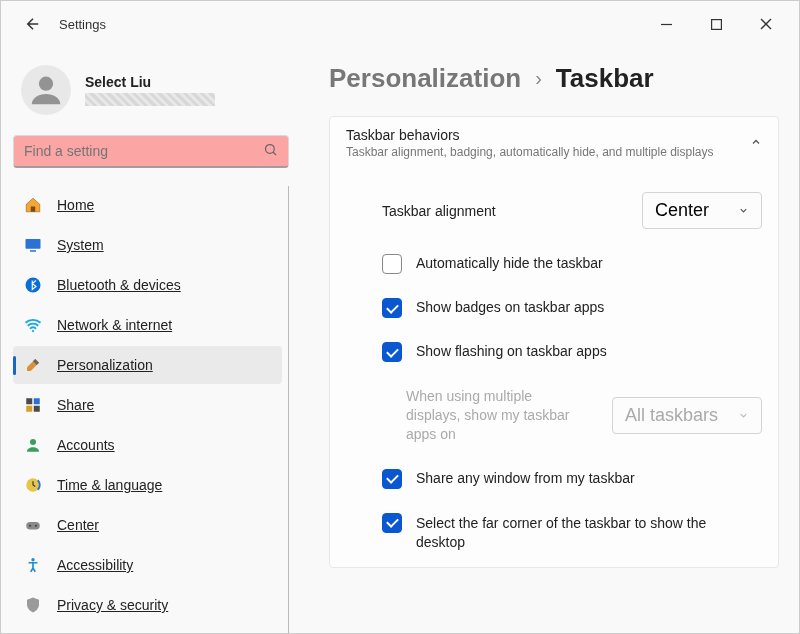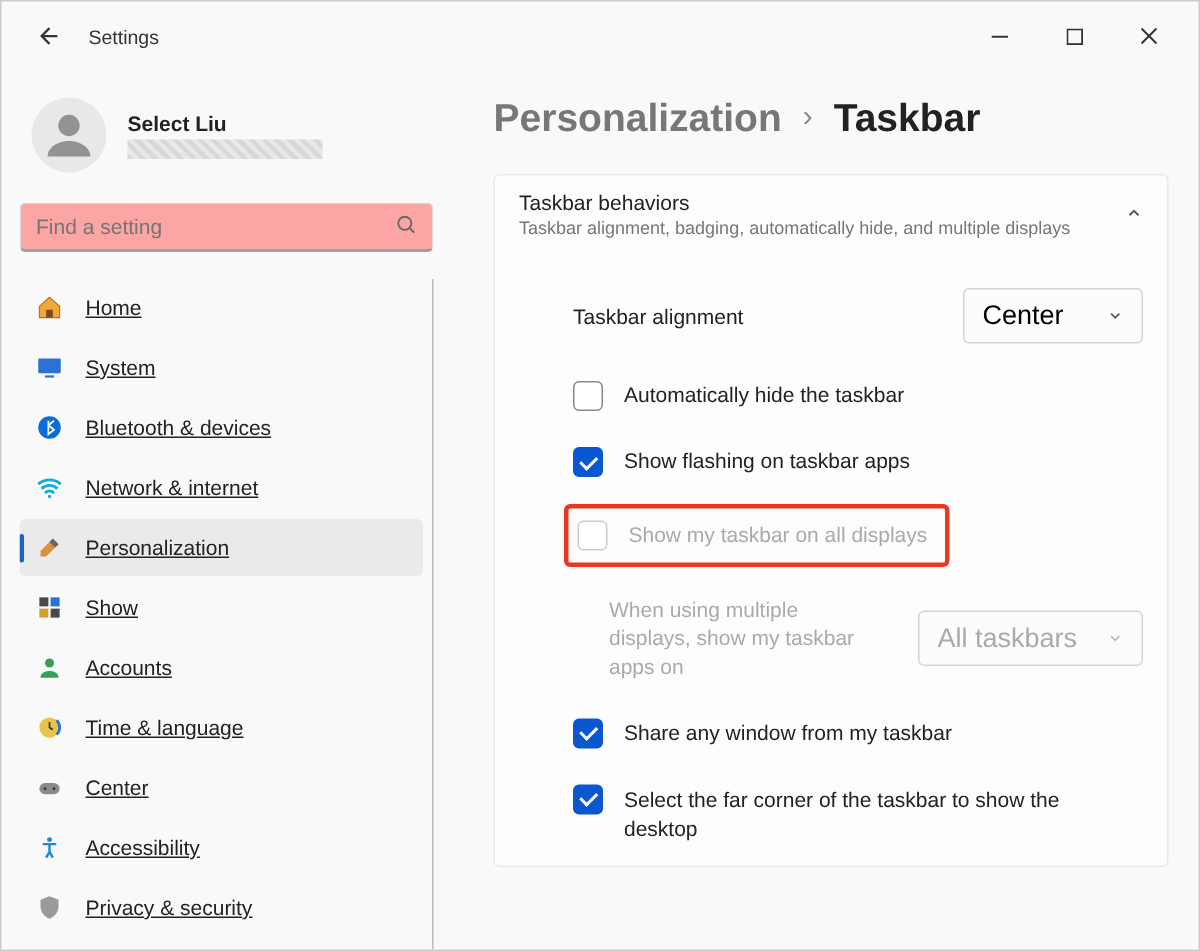--- a/index.html
+++ b/index.html
@@ -167,21 +167,21 @@
       </div>
       <div class="nav-item">
         <span class="nav-icon">
             <svg width="18" height="18" viewBox="0 0 24 24">
               <rect x="3" y="3" width="8" height="8" fill="#4a4a4a"></rect>
               <rect x="13" y="3" width="8" height="8" fill="#2a72d4"></rect>
               <rect x="3" y="13" width="8" height="8" fill="#d4a02a"></rect>
               <rect x="13" y="13" width="8" height="8" fill="#4a4a4a"></rect>
             </svg>
           </span>
-        <span>Show</span>
+        <span>Share</span>
       </div>
       <div class="nav-item">
         <span class="nav-icon">
             <svg width="18" height="18" viewBox="0 0 24 24" fill="#3a9e5a">
               <circle cx="12" cy="8" r="4"></circle>
               <path d="M4 21c0-4 3.5-6 8-6s8 2 8 6"></path>
             </svg>
           </span>
         <span>Accounts</span>
       </div>
@@ -253,34 +253,30 @@
                 <path d="M6 9l6 6 6-6"></path>
               </svg>
           </div>
         </div>
 
         <div class="checkbox-row">
           <div class="chk"></div>
           <span class="chk-label">Automatically hide the taskbar</span>
         </div>
 
+        <div class="checkbox-row">
+          <div class="chk checked"></div>
+          <span class="chk-label">Show badges on taskbar apps</span>
+        </div>
 
         <div class="checkbox-row">
           <div class="chk checked"></div>
           <span class="chk-label">Show flashing on taskbar apps</span>
         </div>
 
-        <div style="padding:6px 0;">
-          <div class="highlight-box">
-            <div class="checkbox-row" style="padding:2px 0 2px 6px;">
-              <div class="chk disabled"></div>
-              <span class="chk-label disabled">Show my taskbar on all displays</span>
-            </div>
-          </div>
-        </div>
 
         <div class="setting-row">
           <span class="setting-label disabled" style="max-width:200px; line-height:1.35;margin-left:24px;">When using multiple displays, show my taskbar apps on</span>
           <div class="dropdown disabled">
             <span>All taskbars</span>
             <svg width="11" height="11" viewBox="0 0 24 24" fill="none" stroke="#bbb" stroke-width="2.5">
                 <path d="M6 9l6 6 6-6"></path>
               </svg>
           </div>
         </div>

